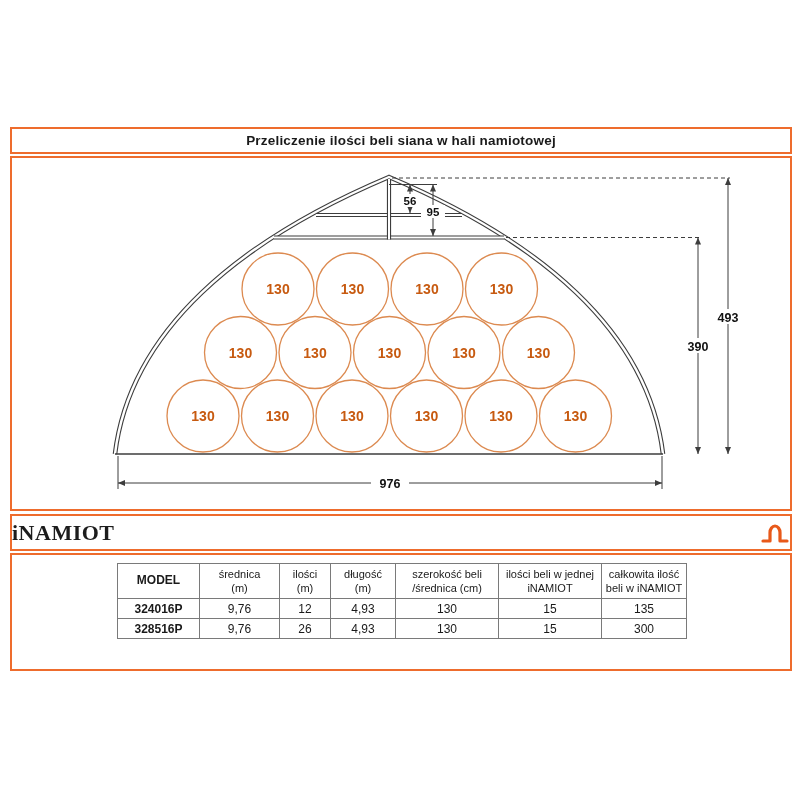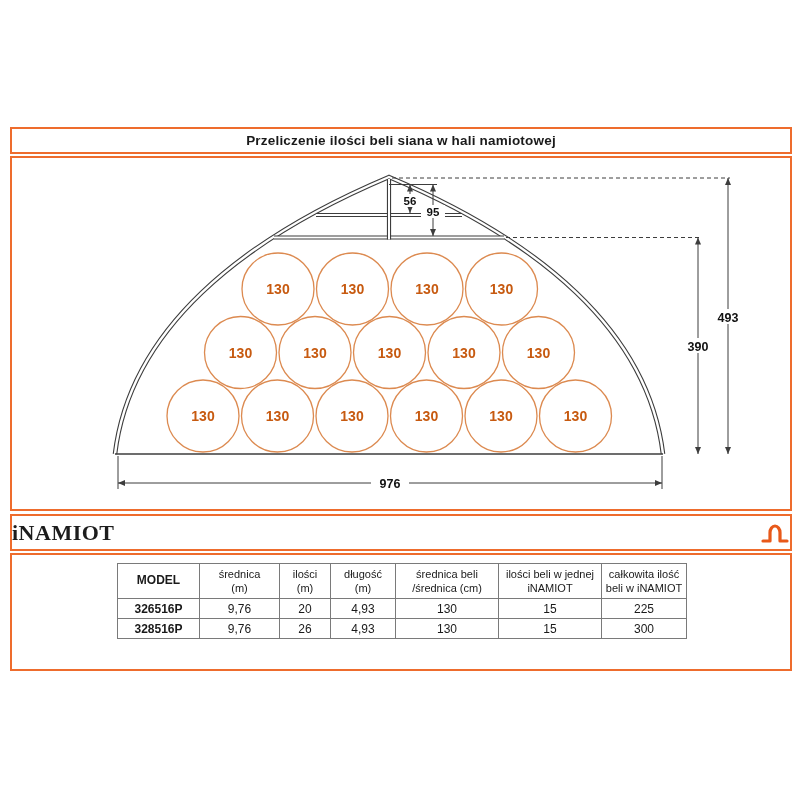--- a/index.html
+++ b/index.html
@@ -59,42 +59,42 @@
           </th>
         <th>
             <div>ilości</div>
             <div>(m)</div>
           </th>
         <th>
             <div>długość</div>
             <div>(m)</div>
           </th>
         <th>
-            <div>średnica beli</div>
+            <div>szerokość beli</div>
             <div>/średnica (cm)</div>
           </th>
         <th>
             <div>ilości beli w jednej</div>
             <div>iNAMIOT</div>
           </th>
         <th>
             <div>całkowita ilość</div>
             <div>beli w iNAMIOT</div>
           </th>
       </tr>
     </thead>
     <tbody>
       <tr>
-        <td class="model">326516P</td>
+        <td class="model">324016P</td>
         <td>9,76</td>
-        <td>20</td>
+        <td>12</td>
         <td>4,93</td>
         <td>130</td>
         <td>15</td>
-        <td>225</td>
+        <td>135</td>
       </tr>
       <tr>
         <td class="model">328516P</td>
         <td>9,76</td>
         <td>26</td>
         <td>4,93</td>
         <td>130</td>
         <td>15</td>
         <td>300</td>
       </tr>

